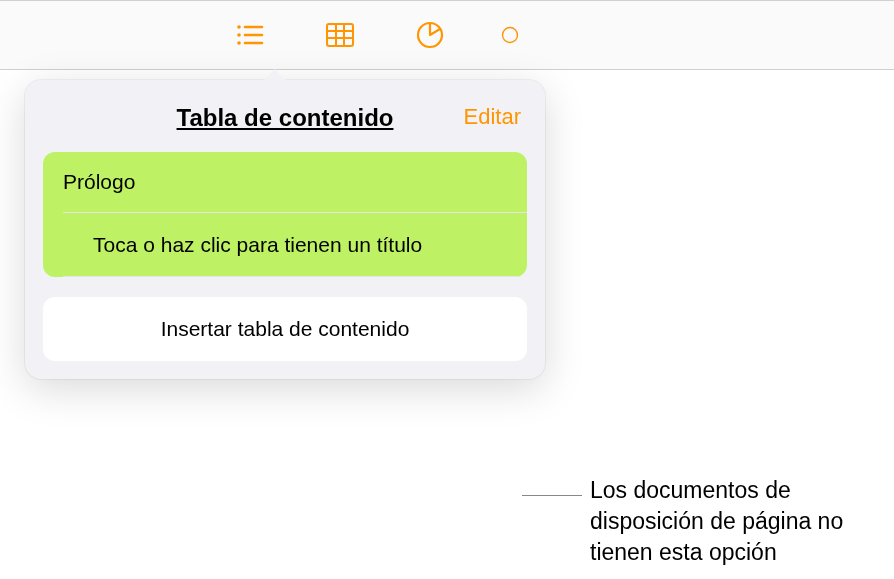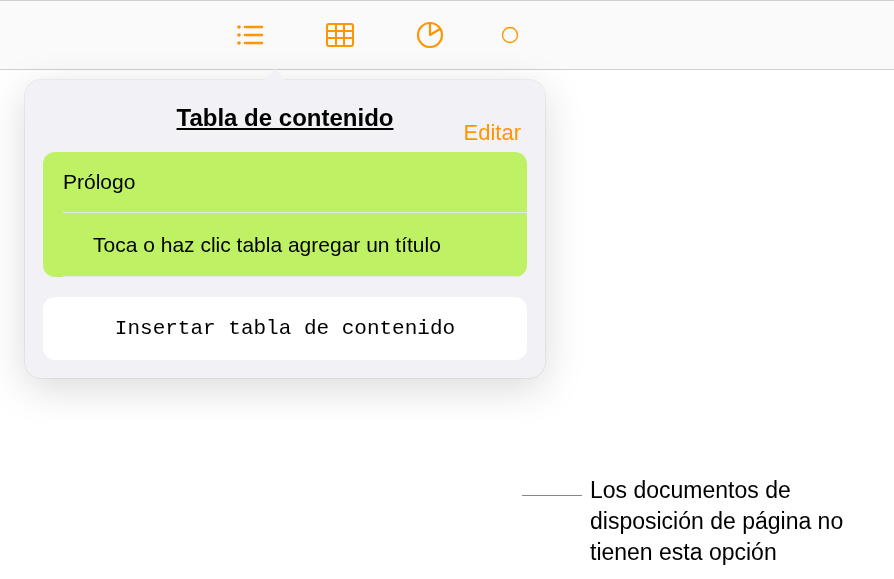--- a/index.html
+++ b/index.html
@@ -72,21 +72,21 @@
     
     .popover-title {
       font-size: 24px;
       font-weight: 600;
       color: #000;
     }
     
     .edit-link {
       position: absolute;
       right: 6px;
-      top: 22px;
+      top: 6px;
       font-size: 22px;
       color: #ff9500;
       cursor: pointer;
       text-align: right;
     }
     
     .toc-list {
       background: #bef264;
       border-radius: 12px;
       overflow: hidden;
@@ -112,21 +112,20 @@
     }
     
     .insert-button {
       background: #fff;
       border-radius: 12px;
       padding: 20px;
       text-align: center;
       font-size: 21px;
       color: #000;
       cursor: pointer;
-      font-family: Liberation Mono, monospace;
     }
     
     .callout {
       position: absolute;
       top: 475px;
       left: 590px;
       font-size: 23px;
       color: #000;
       line-height: 1.35;
     }
@@ -182,21 +181,21 @@
   </svg>
 
   <div class="popover-header">
     <div class="popover-title">Tabla de contenido</div>
     <div class="edit-link">Editar</div>
   </div>
 
   <div class="toc-list">
     <div class="toc-item">Prólogo</div>
     <div class="toc-divider"></div>
-    <div class="toc-item indented">Toca o haz clic tabla agregar un título</div>
+    <div class="toc-item indented">Toca o haz clic para tienen un título</div>
     <div class="toc-divider"></div>
   </div>
 
   <div class="insert-button">Insertar tabla de contenido</div>
 </div>
 
 <div class="callout-line"></div>
 <div class="callout">Los documentos de disposición de página no tienen esta opción</div>
 
 </body></html>

